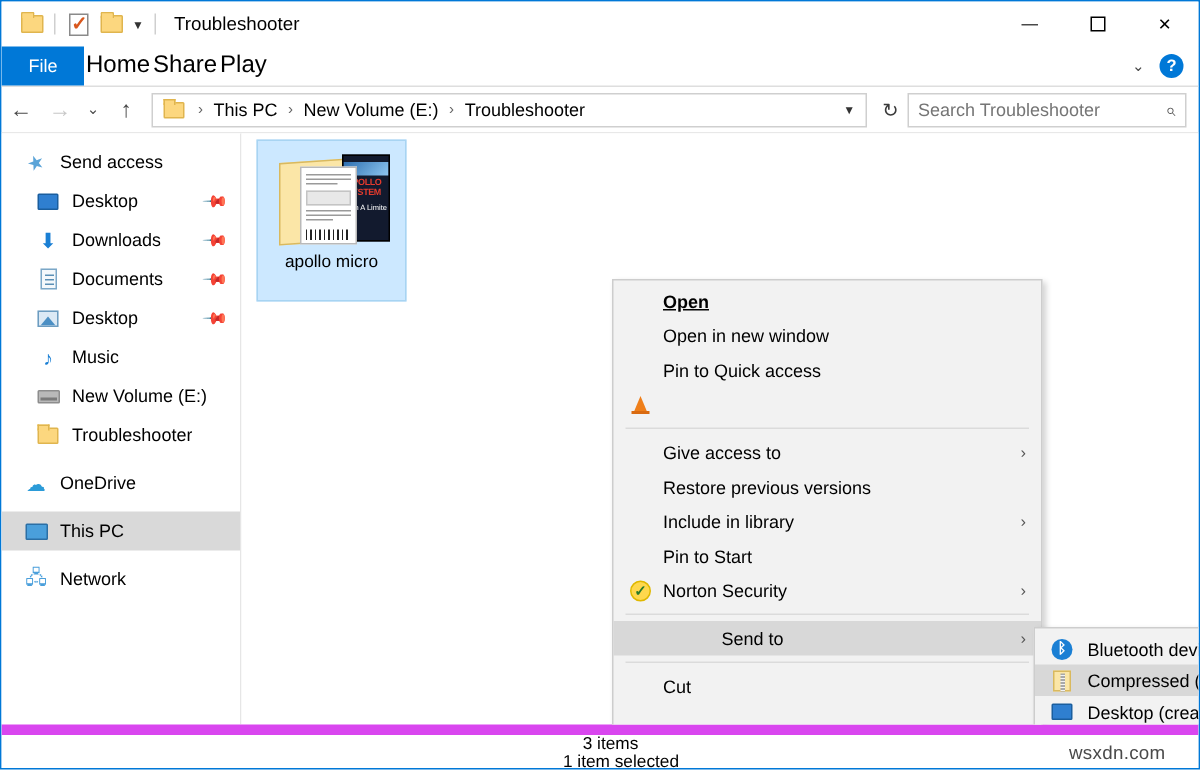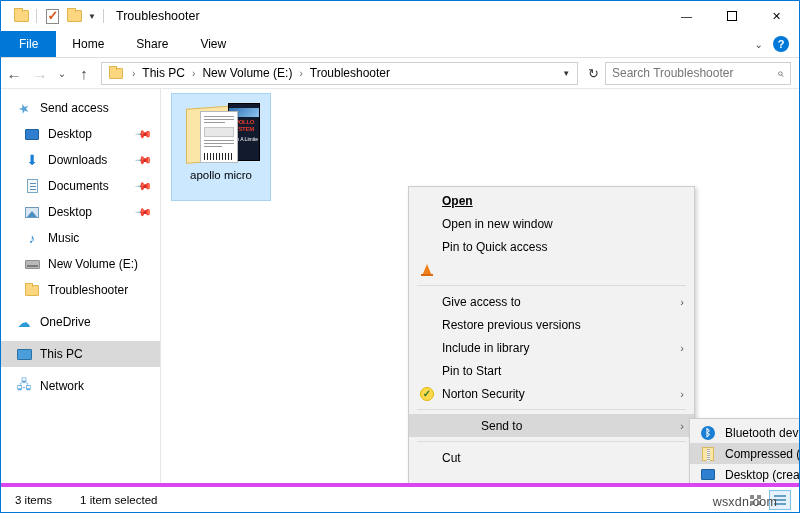--- a/index.html
+++ b/index.html
@@ -64,22 +64,22 @@
   }
 
   
   .ribbon {
     position: absolute; left: 0; top: 30px; right: 0; height: 27px;
     background: #ffffff;
     border-bottom: 1px solid #dedede;
     display: flex; align-items: stretch;
   }
   .tab {
-    padding: 0 16px; display: flex; align-items: center;
-    font-size: 12px; color: #000;
+    padding: 0 1px; display: flex; align-items: center;
+    font-size: 16px; color: #000;
   }
   .tab.file {
     background: #0078d7; color: #fff; padding: 0 18px;
     font-size: 12px;
   }
   .ribbon-right {
     margin-left: auto; display: flex; align-items: center;
     gap: 10px; padding-right: 10px;
   }
   .chev-down { font-size: 10px; color: #444; }
@@ -360,22 +360,22 @@
   }
   .dsk-ico {
     width: 14px; height: 11px; background: #2f7fd0;
     border: 1px solid #1a5e9e; border-radius: 1px;
   }
 
   
   .statusbar {
     position: absolute; left: 0; right: 0; bottom: 0; height: 29px;
     background: #ffffff;
-    border-top: 4px solid #d946ef;
-    display: flex; align-items: center;
+    border-top: 7px solid #d946ef;
+    display: flex; align-items: center; flex-direction: column;
   }
   .st-text {
     font-size: 11.5px; color: #000; padding-left: 14px;
   }
   .st-text.second { padding-left: 28px; }
   .viewmodes {
     margin-left: auto; display: flex; align-items: center;
     gap: 3px; padding-right: 8px; position: relative;
   }
   .vm {
@@ -431,21 +431,21 @@
         <span style="display:inline-block;width:10px;height:10px;border:1px solid #000;"></span>
       </div>
       <div class="wc close">✕</div>
     </div>
   </div>
 
   <div class="ribbon">
     <div class="tab file">File</div>
     <div class="tab">Home</div>
     <div class="tab">Share</div>
-    <div class="tab">View</div>
+    <div class="tab">Play</div>
     <div class="ribbon-right">
       <div class="chev-down">⌄</div>
       <div class="help-ico">?</div>
     </div>
   </div>
 
   <div class="addressbar">
     <div class="navbtn">←</div>
     <div class="navbtn disabled">→</div>
     <div class="navbtn small">⌄</div>

